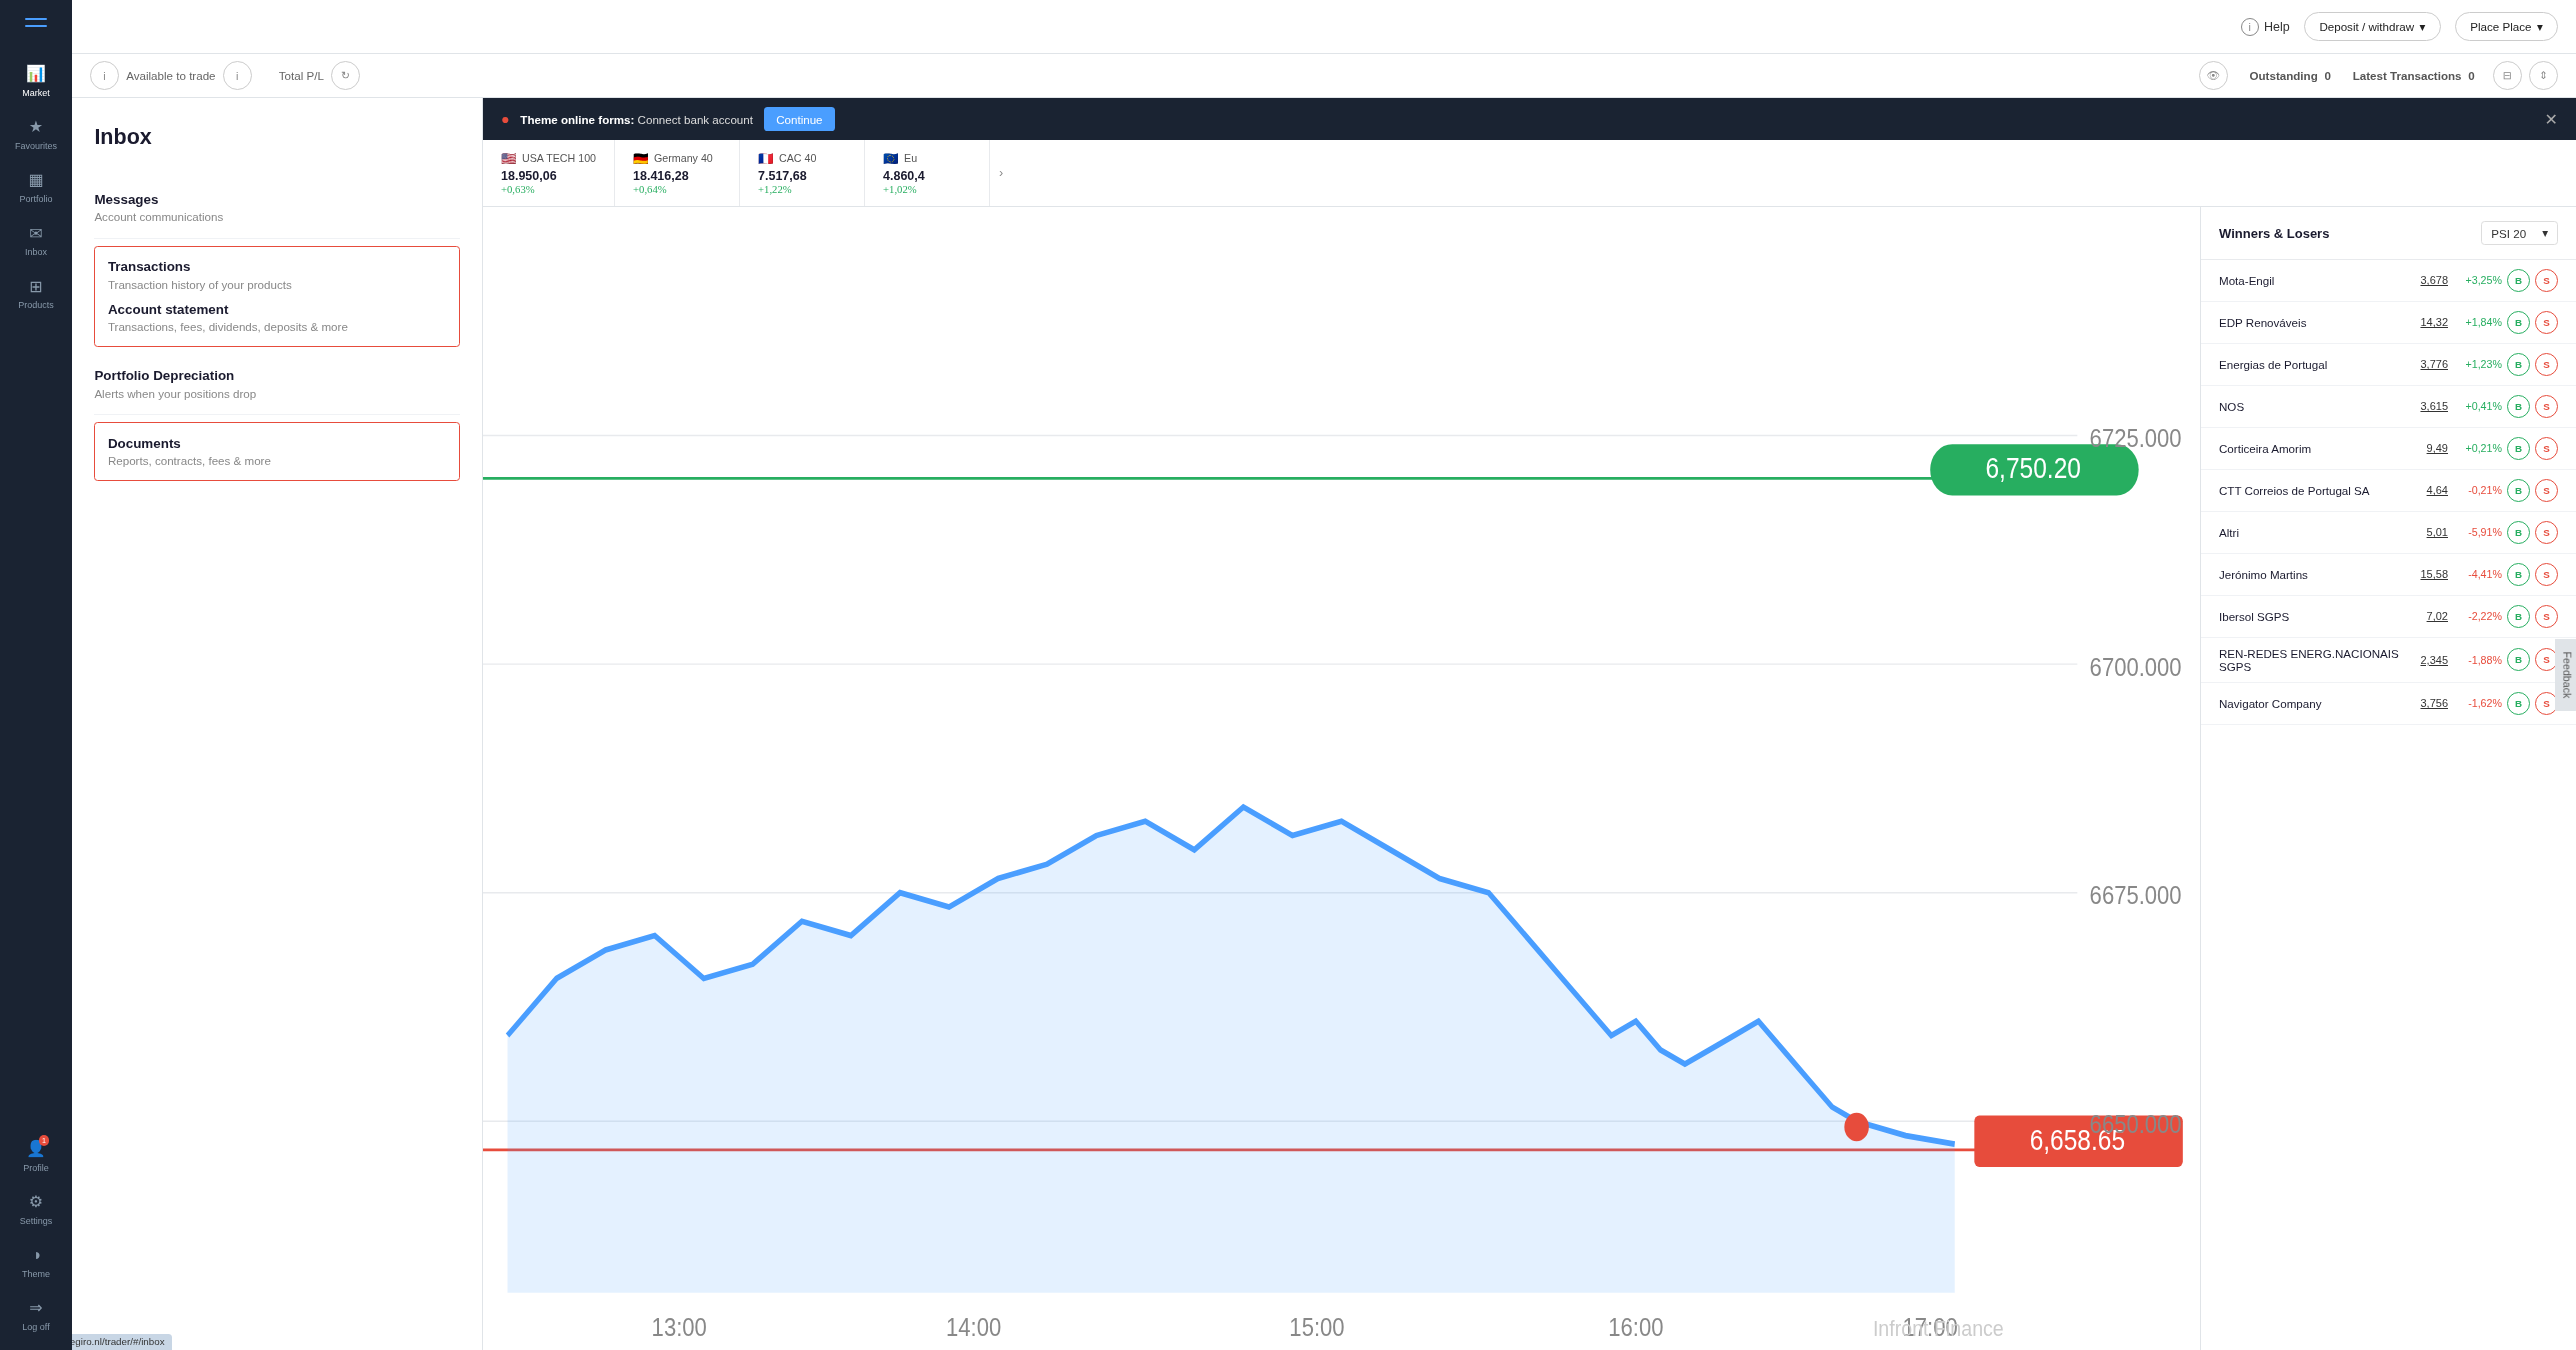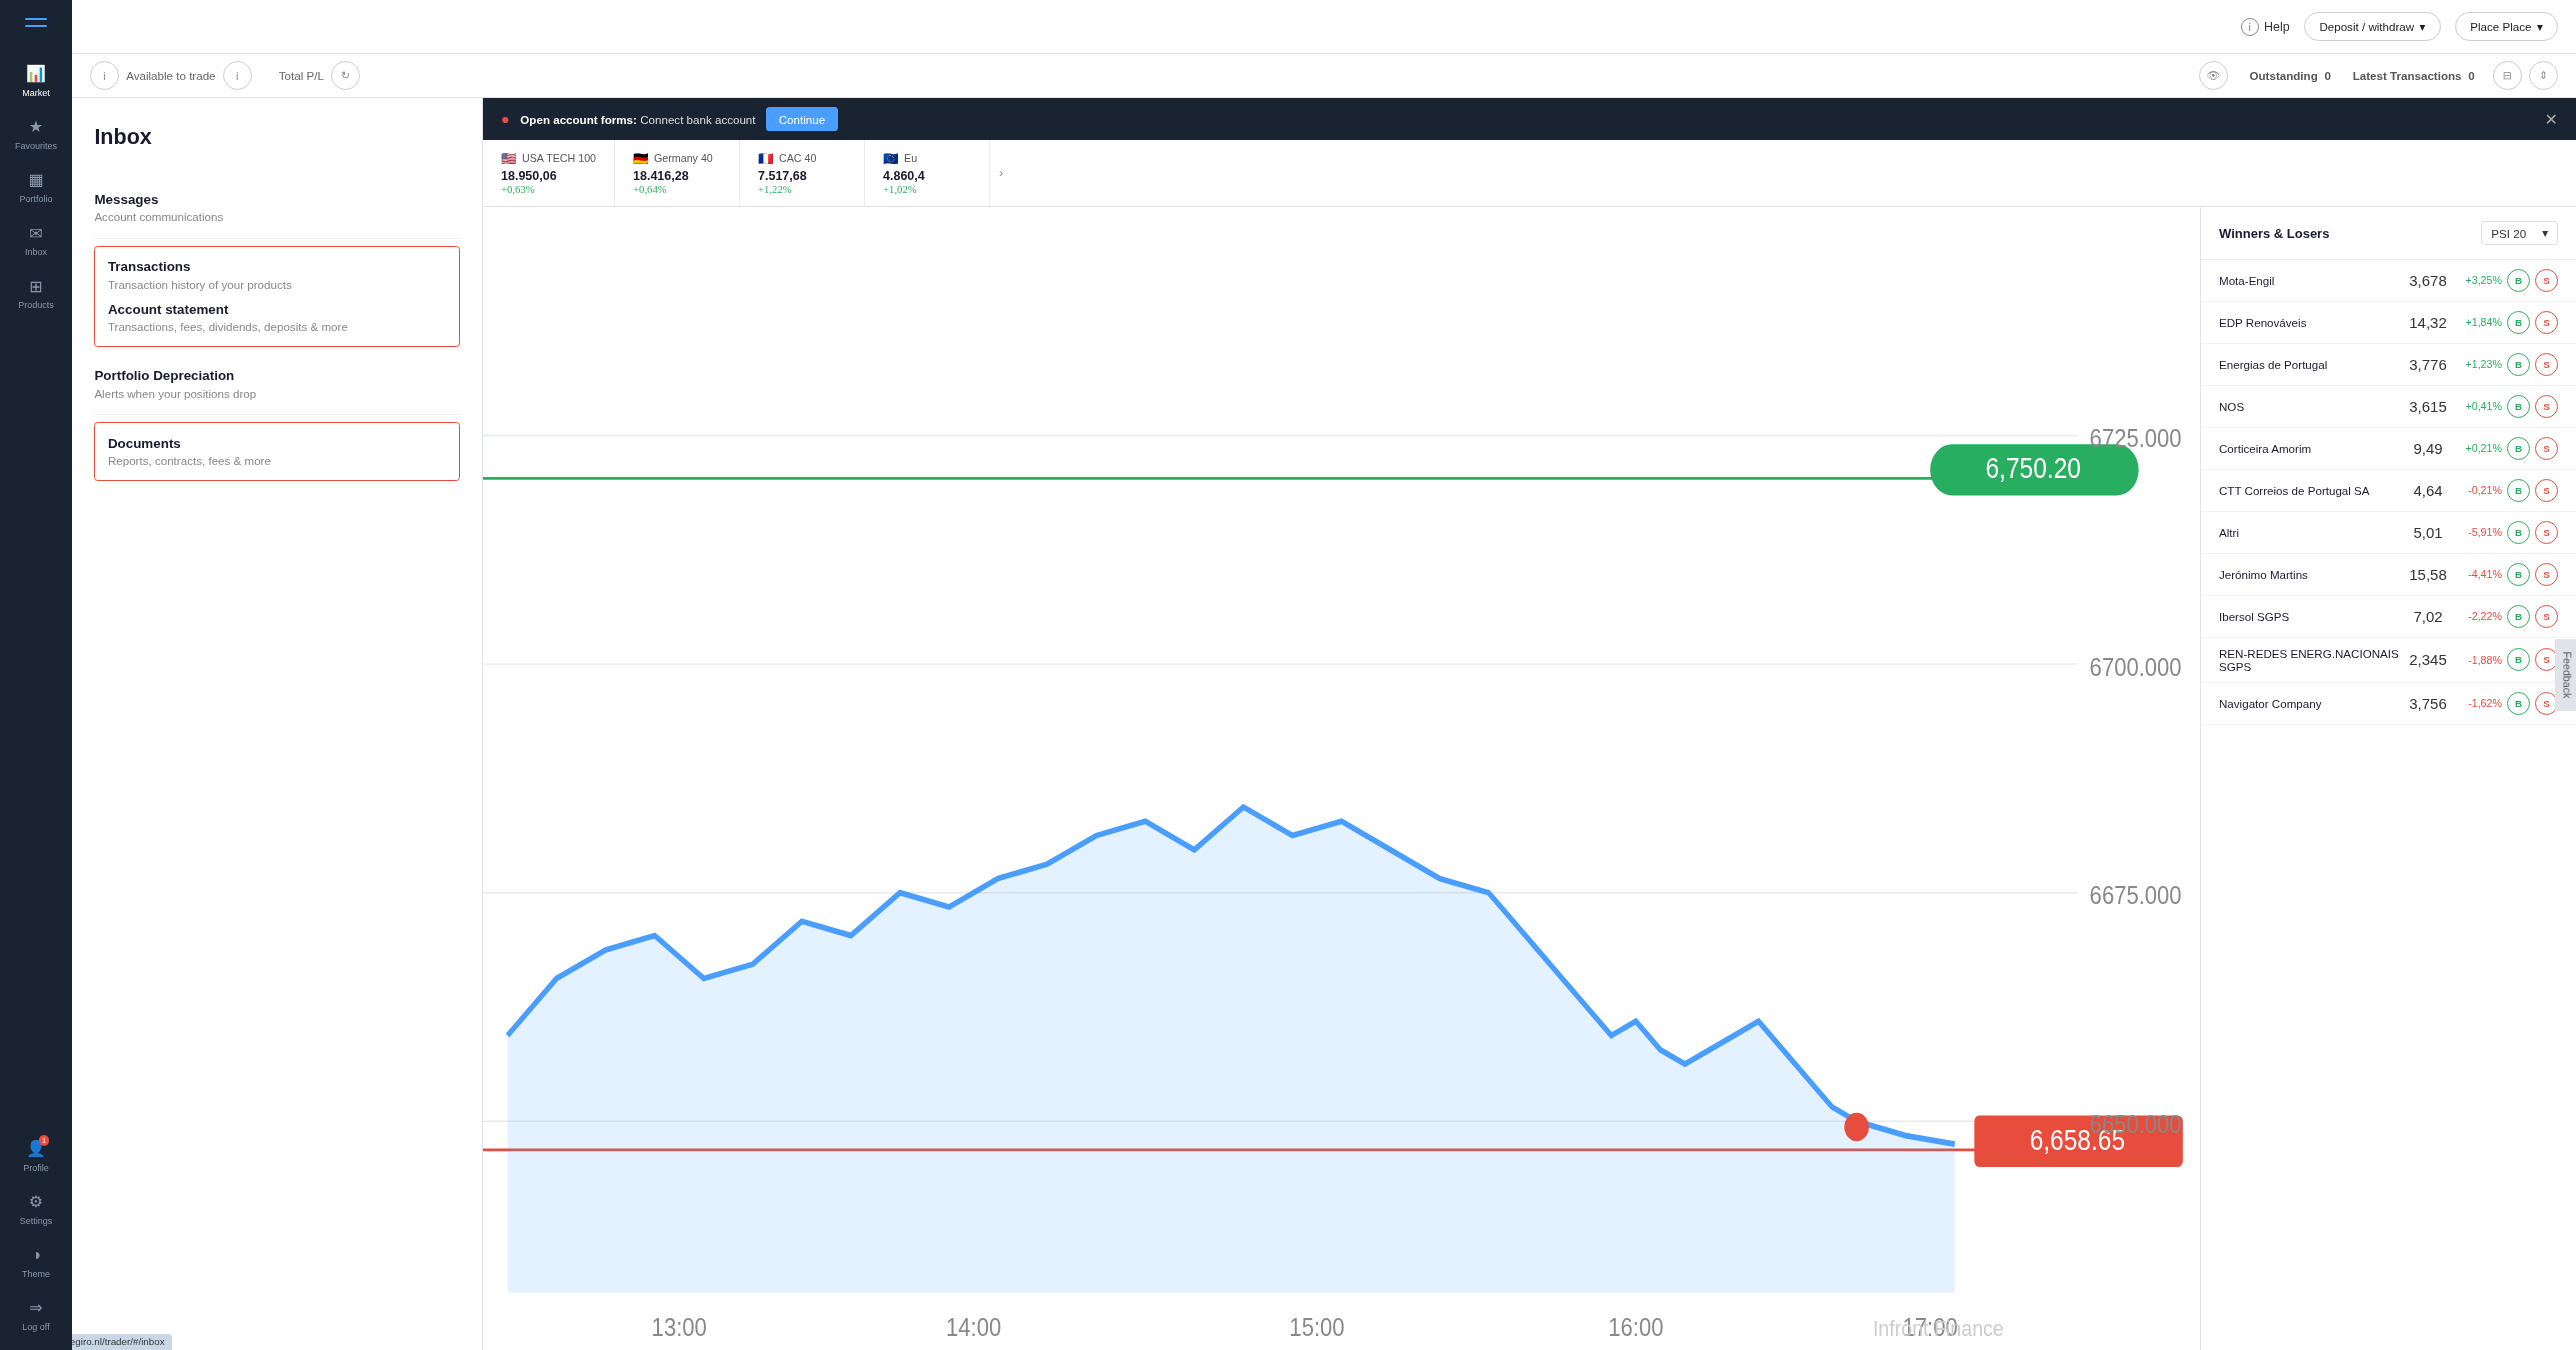--- a/index.html
+++ b/index.html
@@ -327,21 +327,21 @@
     }
     .wl-list { overflow-y: auto; flex: 1; }
     .wl-row {
       display: flex;
       align-items: center;
       padding: 9px 18px;
       border-bottom: 0.9px solid #f0f2f5;
       gap: 5px;
     }
     .wl-name { flex: 1; font-size: 11.6px; color: #1a1a2e; }
-    .wl-price { font-size: 15px; color: #333; min-width: 40px; text-align: center; }
+    .wl-price { font-size: 11px; color: #333; min-width: 40px; text-align: right; text-decoration: underline; }
     .wl-change { font-size: 10.7px; min-width: 49px; text-align: right; }
     .wl-change.green { color: #27ae60; }
     .wl-change.red { color: #e74c3c; }
     .wl-btn {
       width: 23px;
       height: 23px;
       border-radius: 50%;
       border: 1.8px solid;
       display: flex;
       align-items: center;
@@ -521,21 +521,21 @@
         <h3>Documents</h3>
         <p>Reports, contracts, fees &amp; more</p>
       </div>
     </div>
 
     <div class="right-panel">
 
       <div class="notification-bar">
         <span class="notif-dot">●</span>
         <span class="notif-text">
-          <strong>Open account forms:</strong>
+          <strong>Theme online forms:</strong>
           <span>Connect bank account</span>
         </span>
         <button class="notif-continue">Continue</button>
         <span class="notif-close">✕</span>
       </div>
 
       <div class="tickers-row">
         <div class="ticker-item">
           <div class="ticker-header">
             <span class="ticker-flag">🇺🇸</span>

